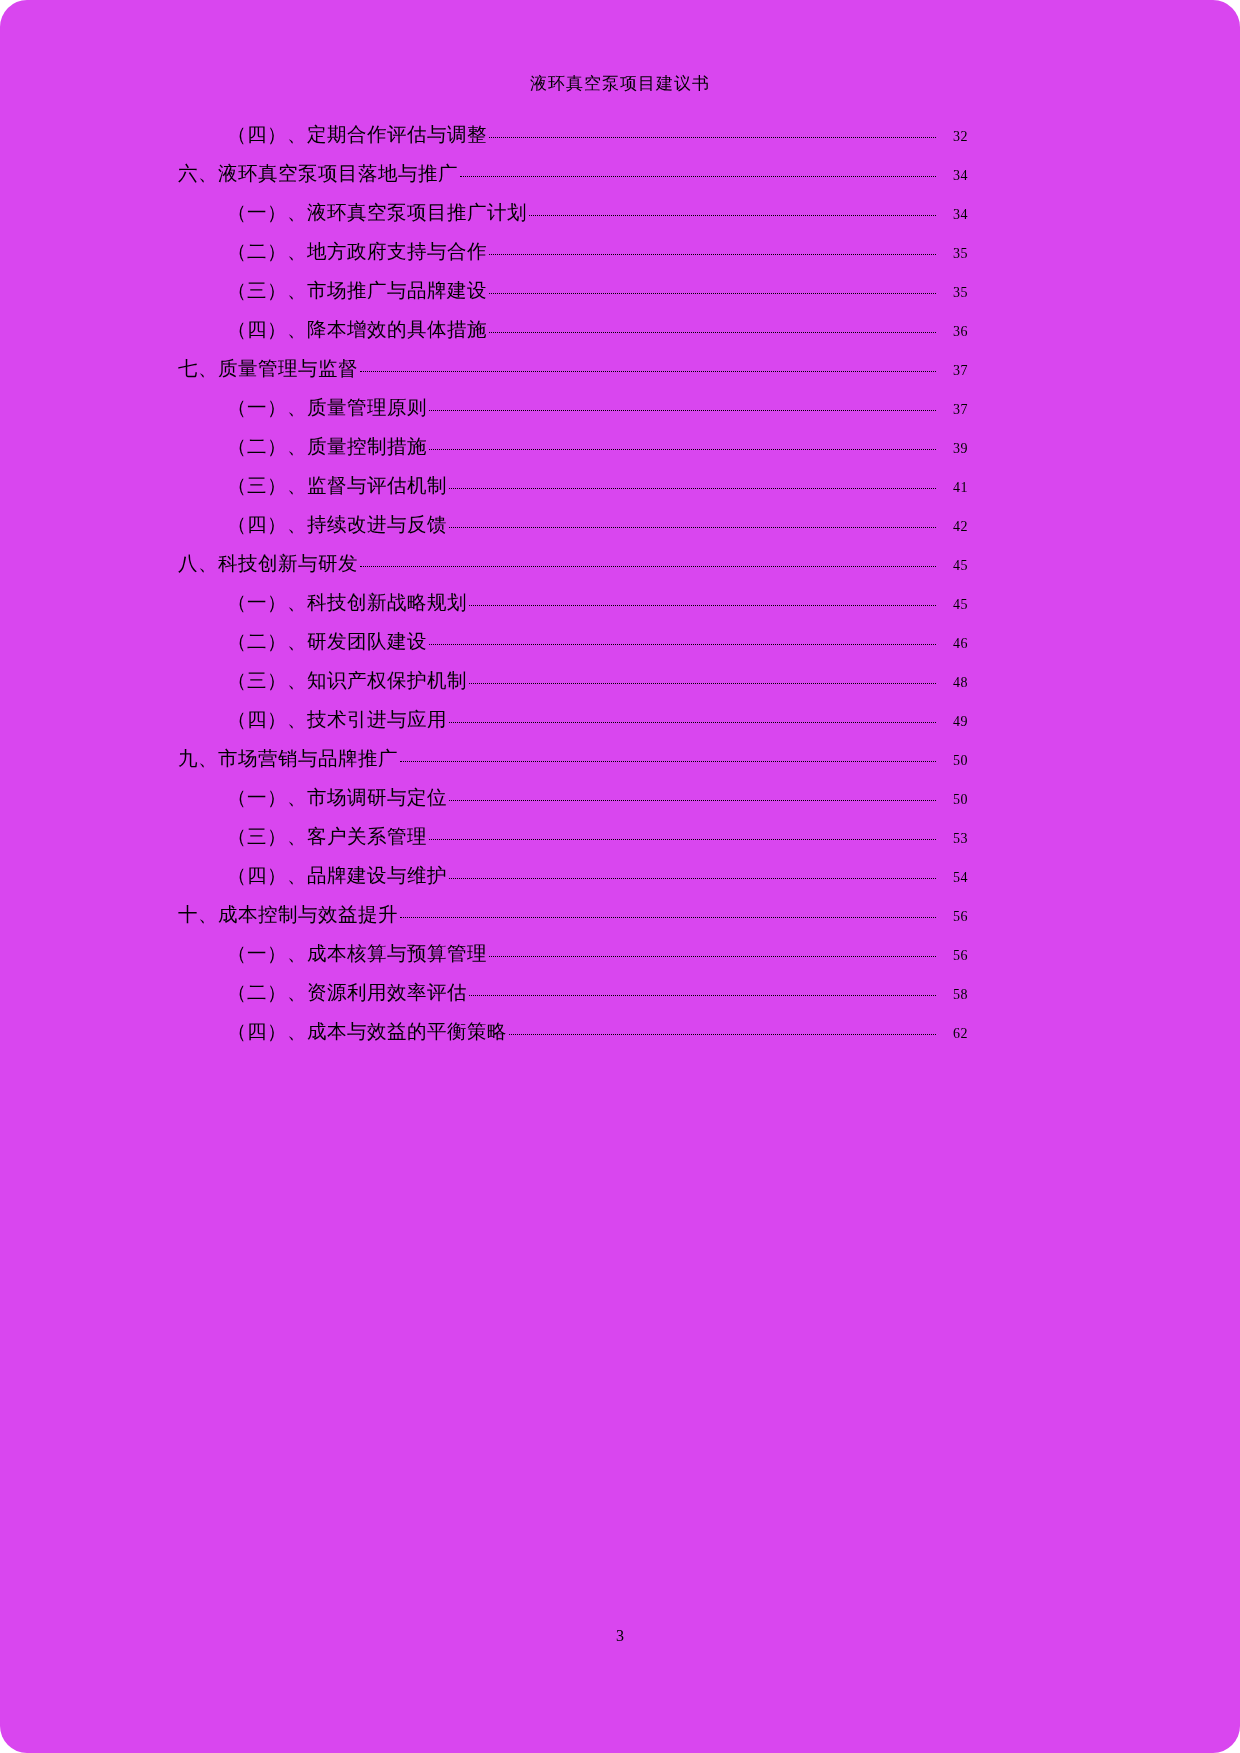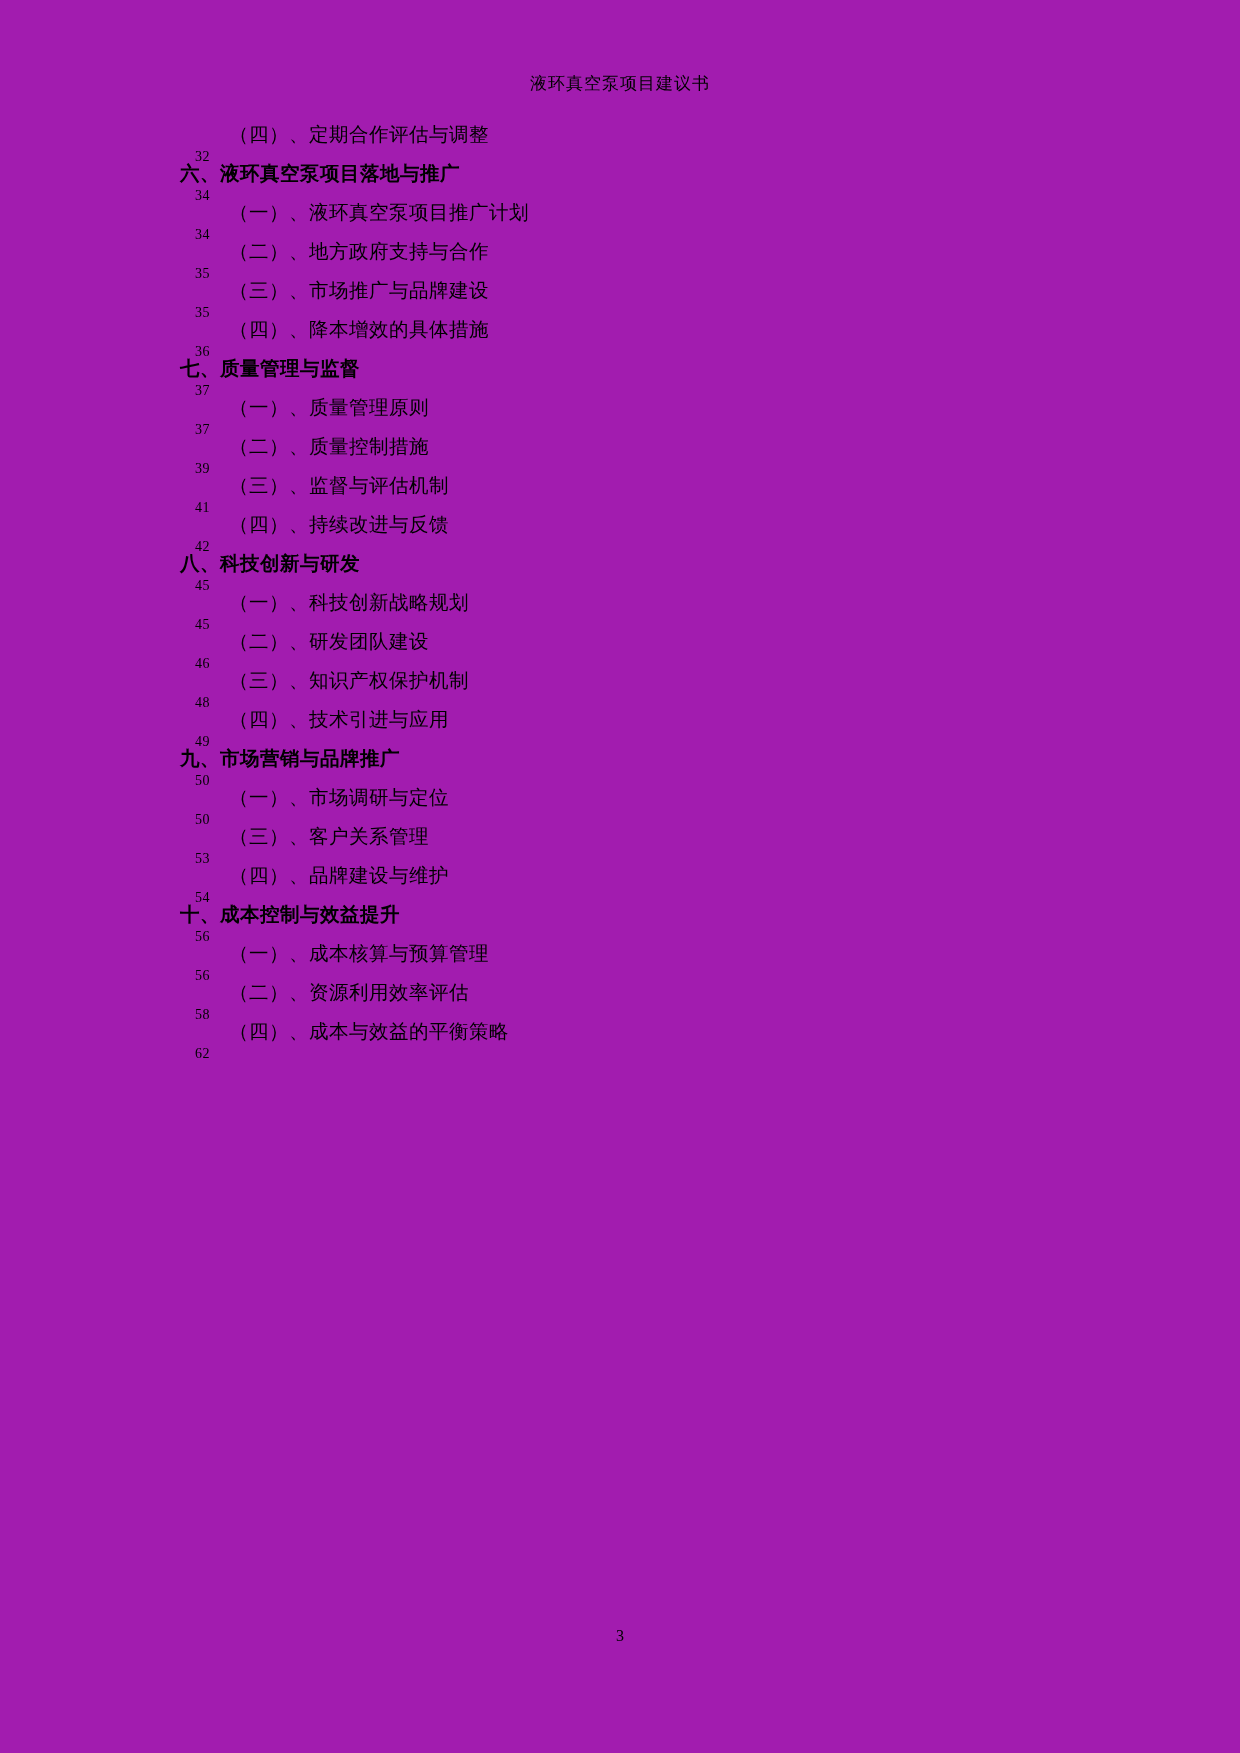--- a/index.html
+++ b/index.html
@@ -9,23 +9,24 @@
   }
   body {
     font-family: "Liberation Serif", "DejaVu Serif", serif;
     color: #000000;
   }
   .page {
     position: relative;
     width: 1240px;
     height: 1753px;
     margin: 0 auto;
-    background: #a21caf;
+    background: #d946ef;
     box-sizing: border-box;
     overflow: hidden;
+    border-radius: 27px;
   }
   .header {
     position: absolute;
     top: 72px;
     left: 0;
     width: 100%;
     text-align: center;
     font-size: 17px;
     letter-spacing: 1px;
     color: #000;
@@ -36,30 +37,29 @@
     left: 178px;
     width: 790px;
   }
   .toc-row {
     display: flex;
     align-items: baseline;
     font-size: 19.5px;
     line-height: 1.0;
     height: 39px;
     white-space: nowrap;
-    flex-direction: column;
   }
   .toc-row .indent0 { padding-left: 0px; }
   .toc-row .indent1 { padding-left: 49px; }
 
   .lbl {
     letter-spacing: 0.5px;
   }
   .lbl.level0 {
-    font-weight: bold;
+    font-weight: normal;
   }
   .dots {
     flex: 1 1 auto;
     overflow: hidden;
     margin: 0 2px;
     position: relative;
     top: -3px;
     border-bottom: 1.6px dotted #000;
     height: 0.6em;
   }

